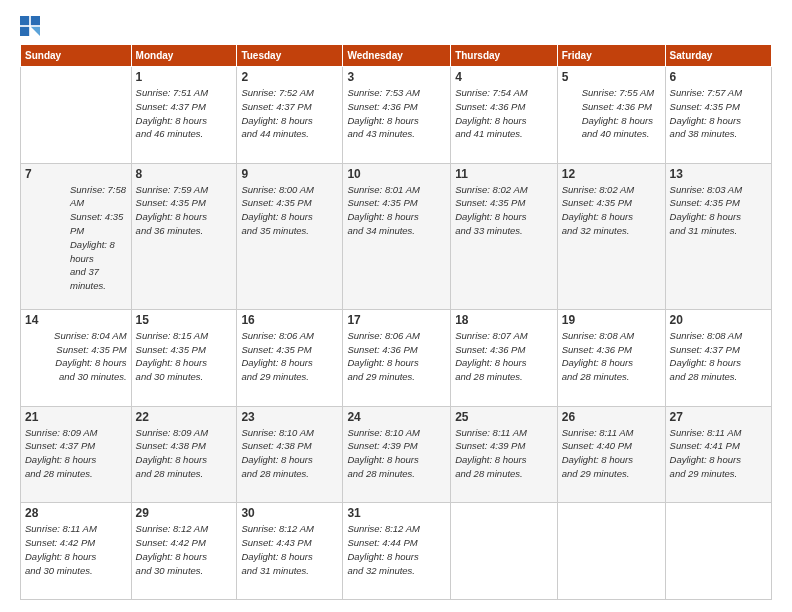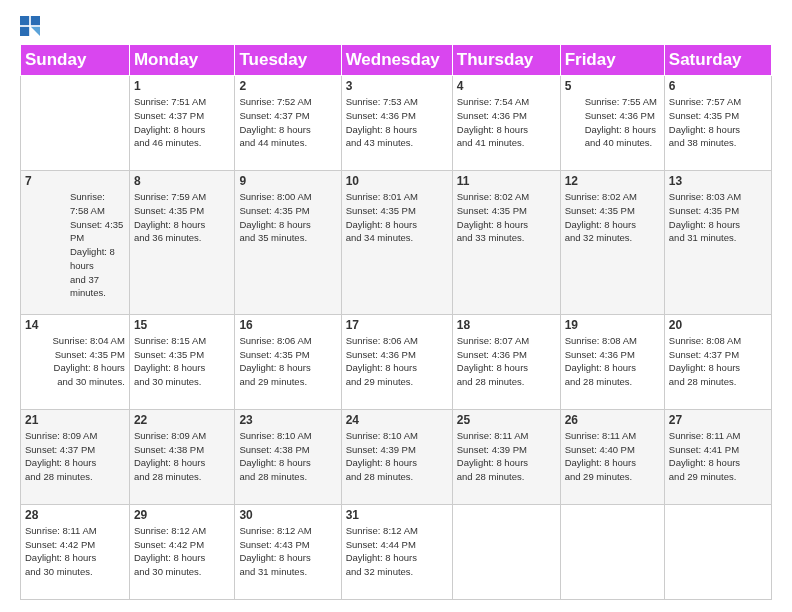--- a/index.html
+++ b/index.html
@@ -53,23 +53,23 @@
     .location-title {
       font-size: 15px;
       color: #333;
     }
     .calendar {
       width: 100%;
       border-collapse: collapse;
       flex: 1;
     }
     .calendar thead tr th {
-      background-color: #d946ef;
+      background-color: #c2410c;
       color: #fff;
-      font-size: 17px;
+      font-size: 10px;
       font-weight: bold;
       padding: 5px 4px;
       text-align: left;
       border: 1px solid #fff;
     }
     .calendar tbody tr td {
       vertical-align: top;
       border: 1px solid #ccc;
       padding: 3px 4px;
       font-size: 10px;
@@ -86,20 +86,21 @@
     .day-number {
       font-size: 12px;
       font-weight: bold;
       display: block;
       margin-bottom: 2px;
     }
     .day-info {
       font-size: 9.5px;
       line-height: 1.45;
       color: #333;
+      font-style: italic;
     }
     .empty-cell {
       background-color: #fff !important;
     }
   </style>
 </head>
 <body>
 
 <div class="page">
   <div class="header">

